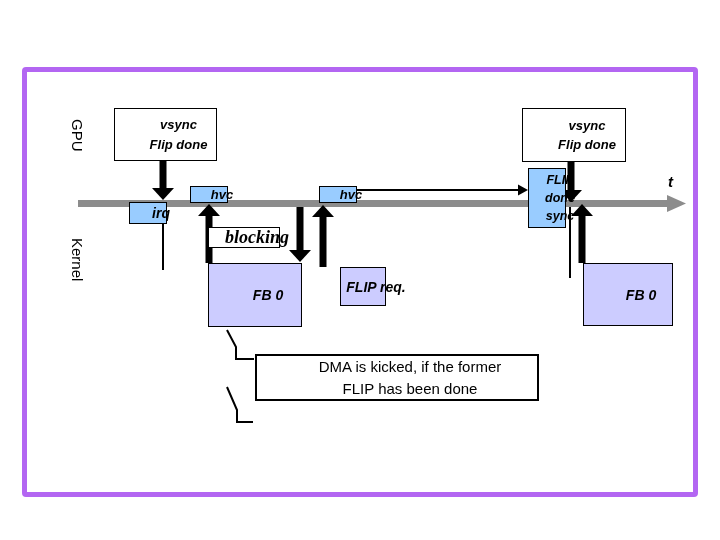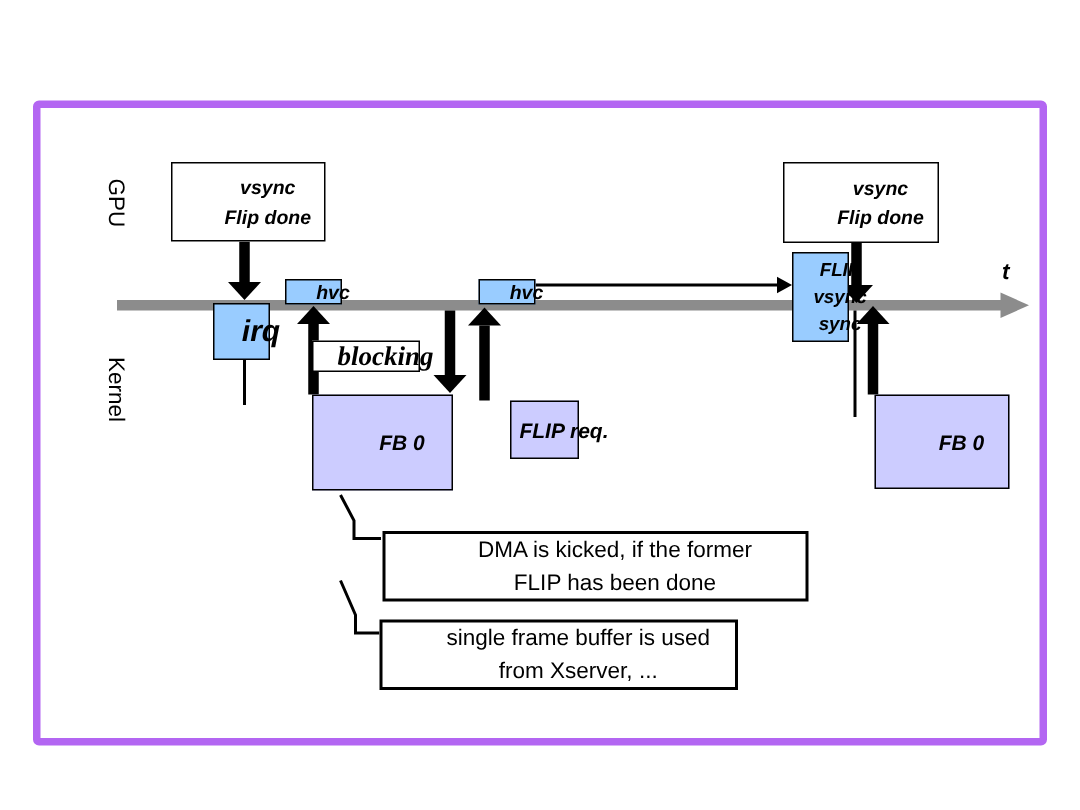--- a/index.html
+++ b/index.html
@@ -95,27 +95,25 @@
 
   <div class="t-label" style="left:668px; top:173px;">t</div>
 
   <div class="box vsync-box" style="left:114px; top:108px; width:103px; height:53px;">vsync
 Flip done</div>
   <div class="box vsync-box" style="left:522px; top:108px; width:104px; height:54px;">vsync
 Flip done</div>
   <div class="box proc" style="left:190px; top:186px; width:38px; height:17px; font-size:13px;">hvc</div>
   <div class="box proc" style="left:319px; top:186px; width:38px; height:17px; font-size:13px;">hvc</div>
   <div class="box proc" style="left:528px; top:168px; width:38px; height:60px; font-size:12.5px; line-height:1.45;">FLIP
-vsync
+done
 sync</div>
 
-  <div class="box proc" style="left:142px; top:202px; width:38px; height:38px; font-size:20px;">irq</div>
+  <div class="box proc" style="left:129px; top:202px; width:38px; height:22px; font-size:14px;">irq</div>
   <div class="box" style="left:208px; top:227px; width:72px; height:21px; font-size:18px;font-family:Liberation Serif, serif;">blocking</div>
   <div class="box buf" style="left:208px; top:263px; width:94px; height:64px; font-size:14px;">FB 0</div>
   <div class="box buf" style="left:340px; top:267px; width:46px; height:39px; font-size:14px; white-space:nowrap;">FLIP req.</div>
   <div class="box buf" style="left:583px; top:263px; width:90px; height:63px; font-size:14px;">FB 0</div>
 
   <div class="box note" style="left:255px; top:354px; width:284px; height:47px;">DMA is kicked, if the former
 FLIP has been done</div>
-  <div class="box note" style="left:253px; top:413px; width:239px; height:47px;">single frame buffer is used
-from Xserver, ...</div>
 
 </div>
 
 </body></html>

